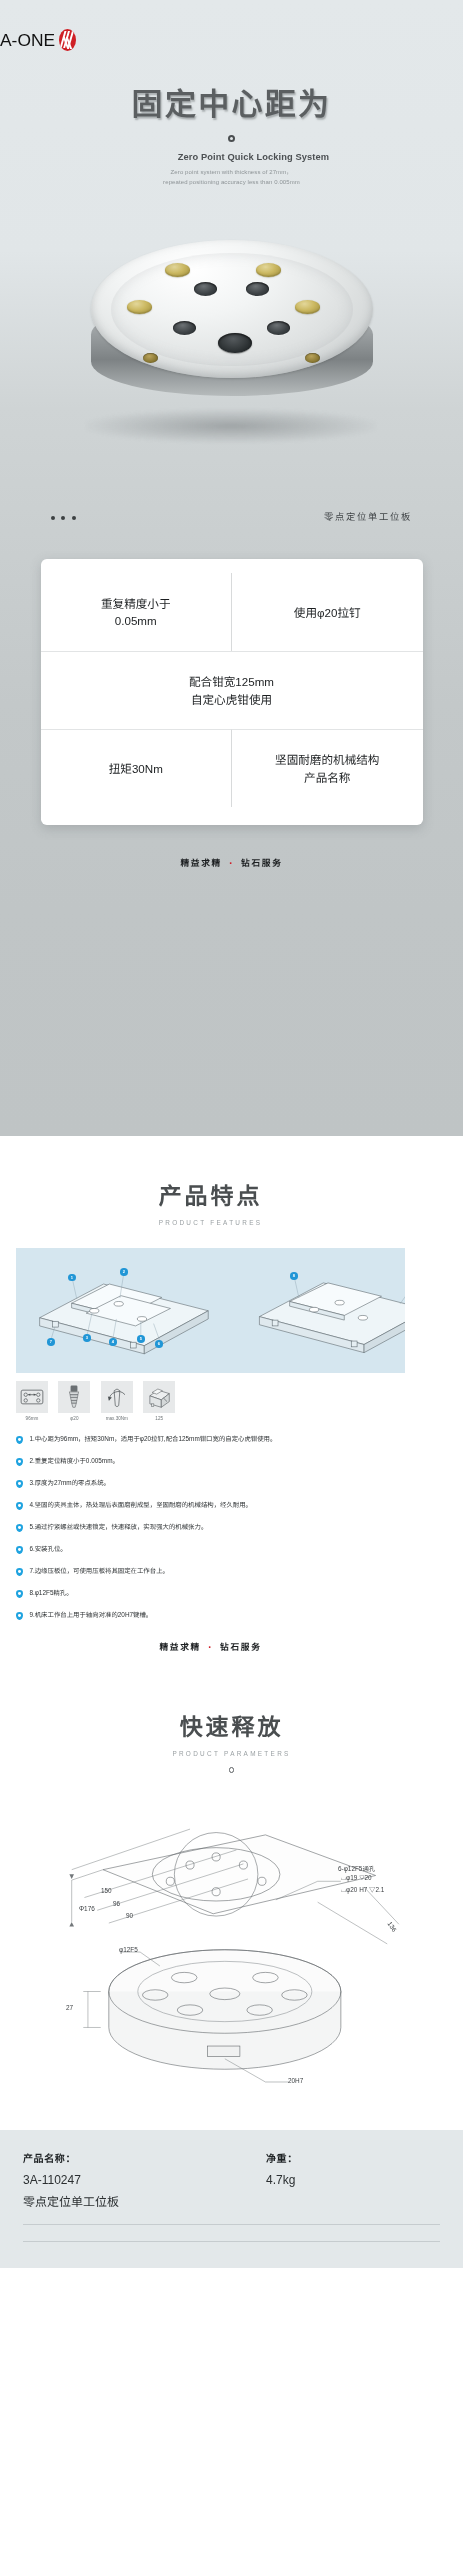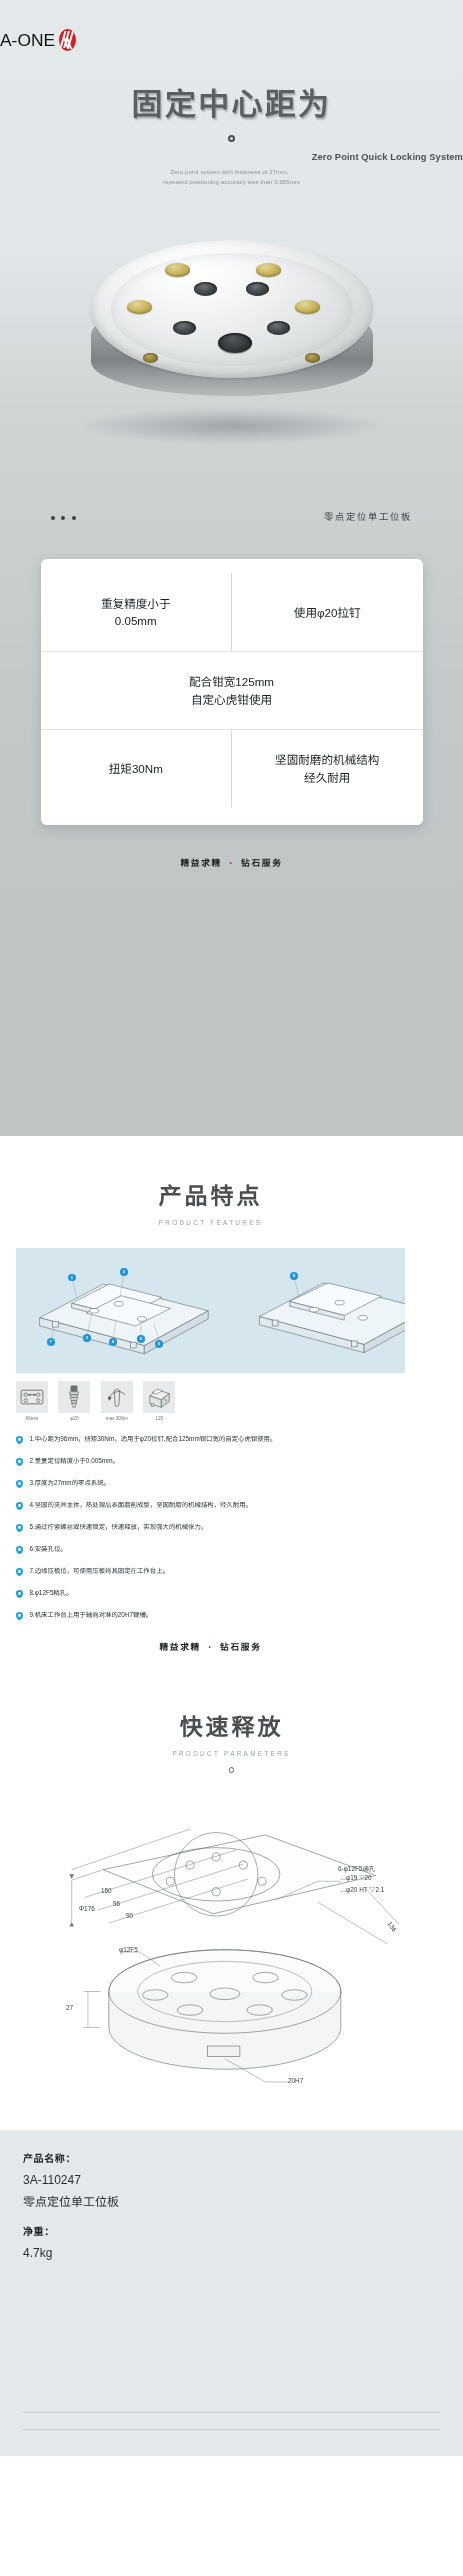--- a/index.html
+++ b/index.html
@@ -60,21 +60,21 @@
   .hero-sub-cn {
     margin-top:15px; text-align:center;
     font-size:9.3px; color:#55595c; letter-spacing:0.2px;
   }
   .ring-dot {
     margin:11px auto 0;
     width:7.5px; height:7.5px; border-radius:50%;
     border:2.3px solid #4a4e50;
   }
   .hero-sub-en-title {
-    margin-top:10px; text-align:right;
+    margin-top:10px; text-align:center;
     font-size:9.3px; font-weight:bold; color:#4c5053; letter-spacing:0.1px;padding-left:44px;
   }
   .hero-sub-en {
     margin-top:6.4px; text-align:center;
     font-size:6px; color:#8e9497; line-height:1.55; letter-spacing:0.1px;
   }
 
   
   .photo-stage {
     position:relative; width:463px; height:301px; margin-top:14px;
@@ -218,21 +218,21 @@
   }
   .dim-label {
     position:absolute; font-size:6.4px; color:#3b3f42;
     font-family:"Liberation Sans",sans-serif;
   }
 
   
   .spec-footer {
     width:463px; background:#e3e8ea; padding:20px 23px 27px;
   }
-  .spec-grid { display:flex; gap:14px;flex-direction:column; }
+  .spec-grid { display:flex; gap:14px; }
   .spec-col { flex:1; }
   .spec-col.right { flex:0 0 174px; }
   .spec-key { font-size:10px; color:#1f2325; font-weight:bold; letter-spacing:0.6px; }
   .spec-val { margin-top:8px; font-size:12px; color:#2b2f31; }
   .spec-rule { height:0.6px; background:#c6cccf; margin:15px 0 14px; }
   .spec-para { font-size:8px; color:#2b2f31; line-height:1.95; }
   .spec-bottom-rule { height:0.6px; background:#c6cccf; margin-top:16px; }
 </style>
 </head>
 <body>
@@ -291,21 +291,21 @@
 0.05mm</div>
         <div class="feat-cell right" style="white-space:pre-line">使用φ20拉钉</div>
       </div>
       <div class="feat-row">
         <div class="feat-cell right" style="white-space:pre-line">配合钳宽125mm
 自定心虎钳使用</div>
       </div>
       <div class="feat-row">
         <div class="feat-cell left" style="white-space:pre-line">扭矩30Nm</div>
         <div class="feat-cell right" style="white-space:pre-line">坚固耐磨的机械结构
-经久耐用</div>
+产品名称</div>
       </div>
     </div>
 
     <div class="slogan">
       <span>精益求精</span>
       <span class="sep">·</span>
       <span>钻石服务</span>
     </div>
   </section>
 

